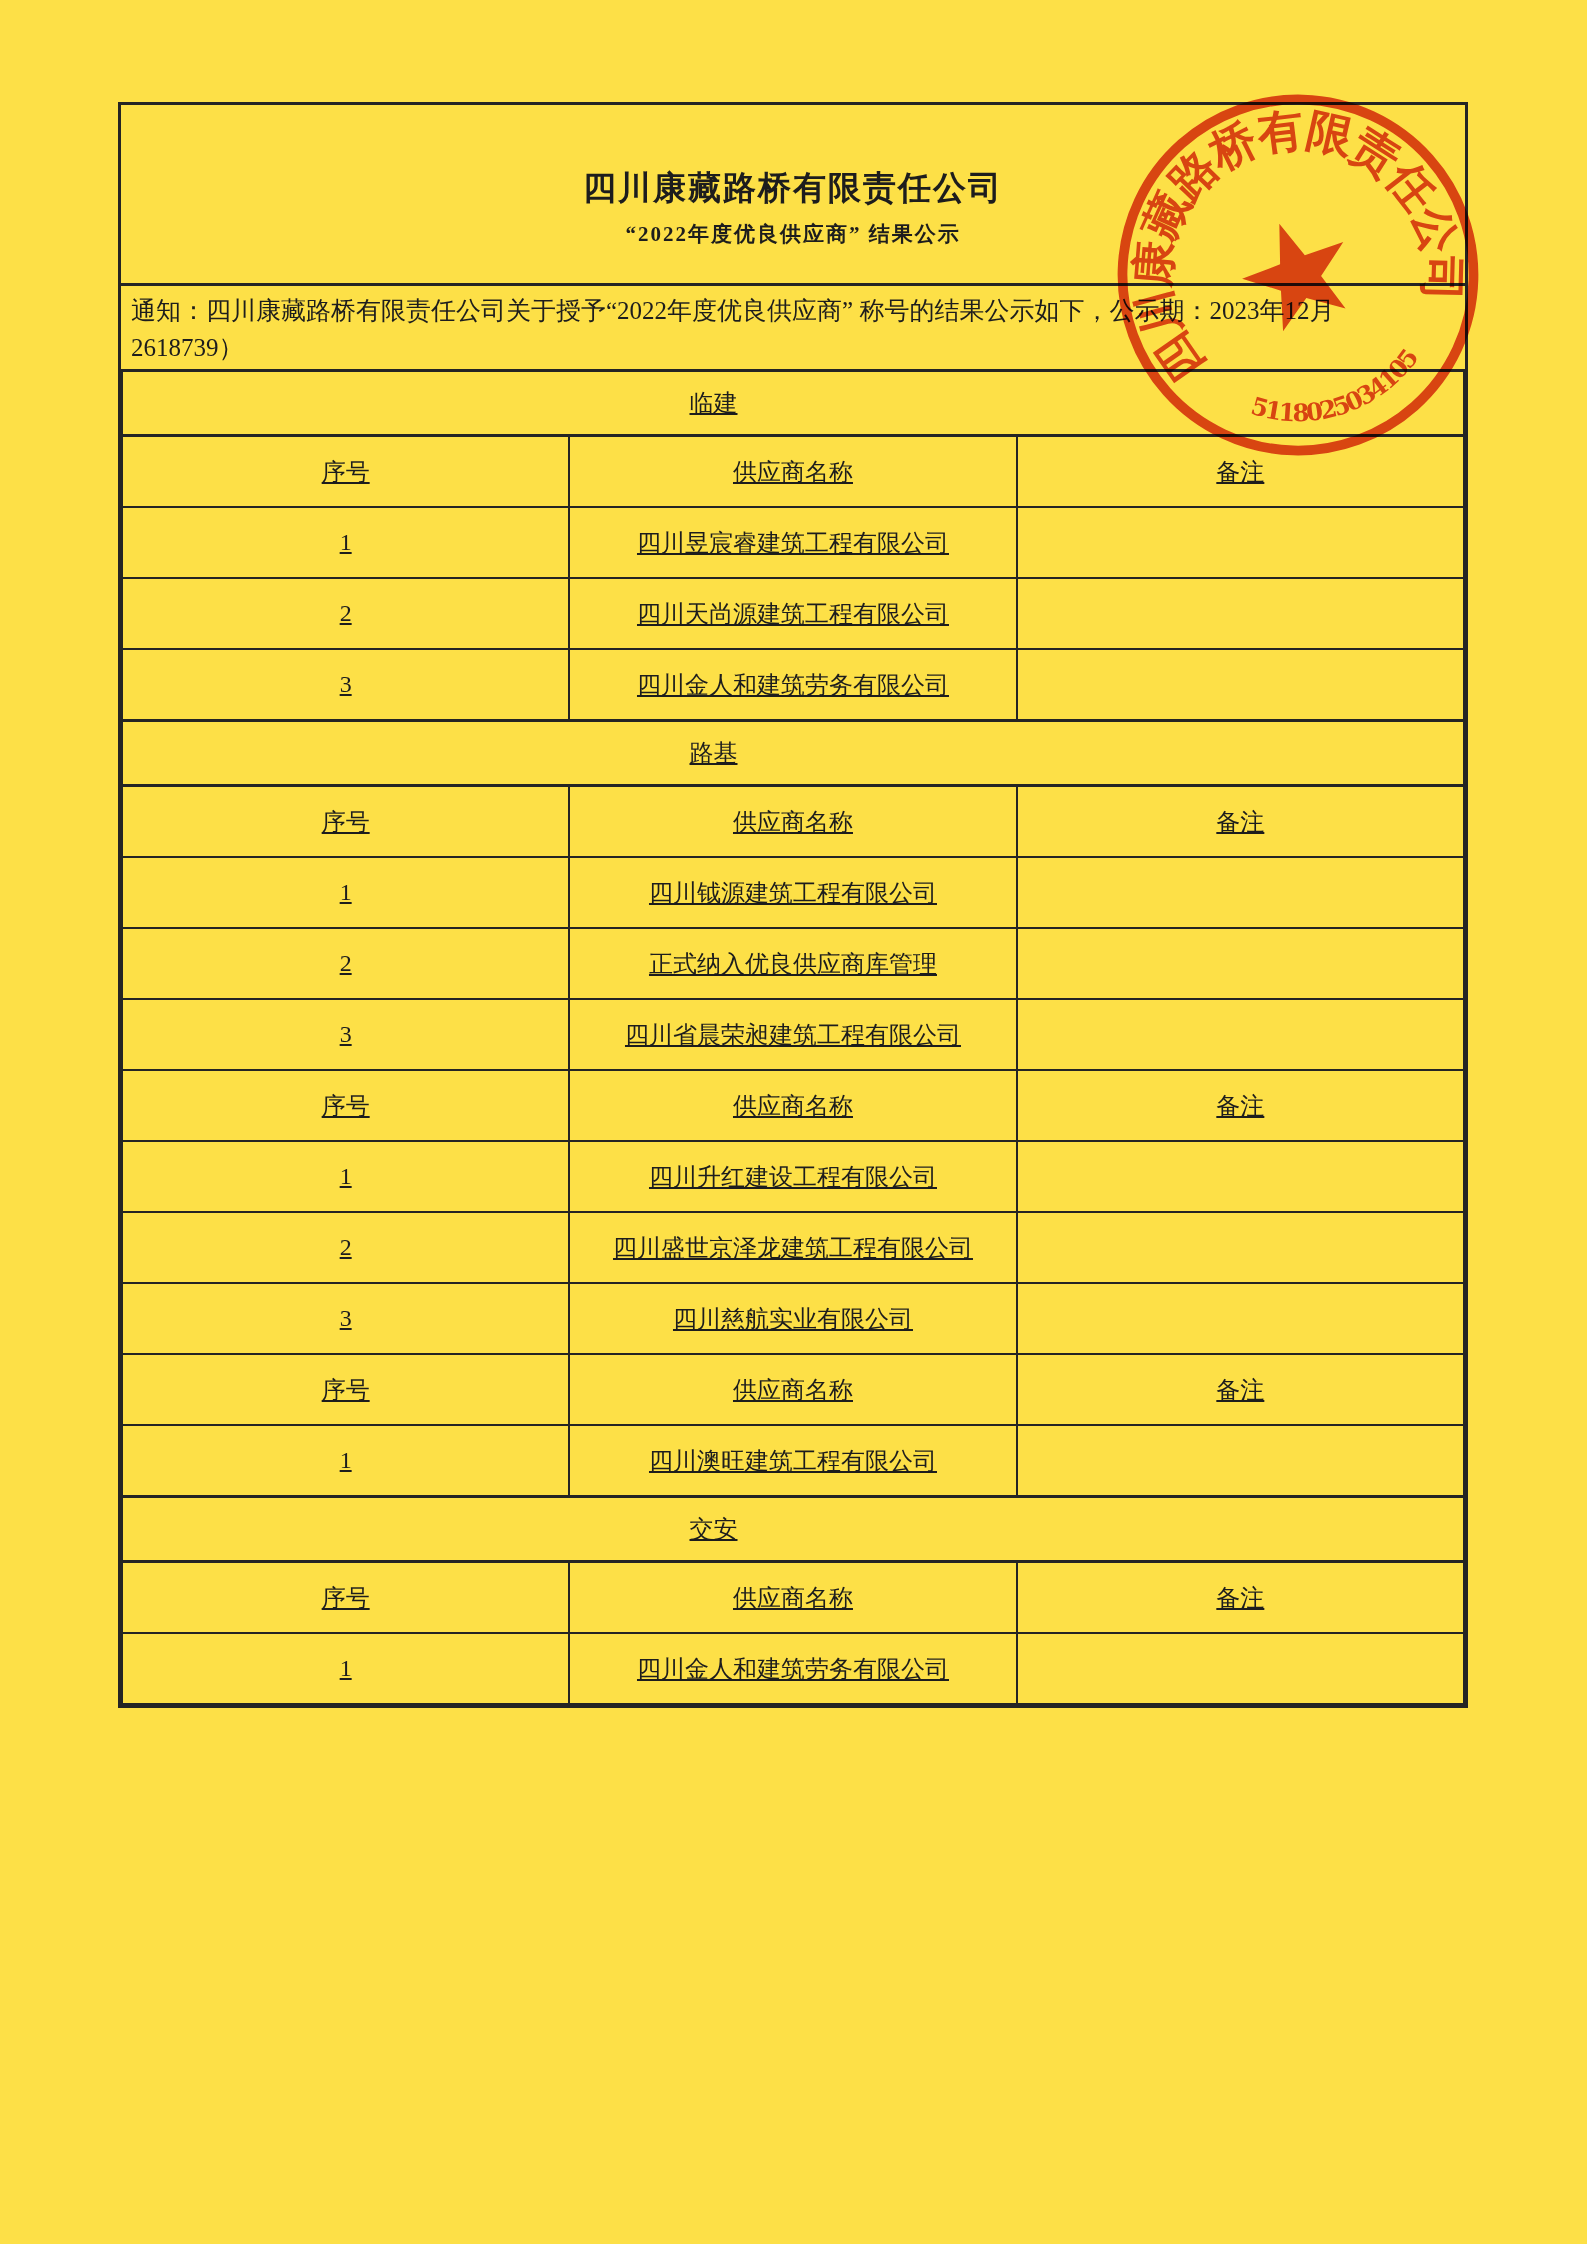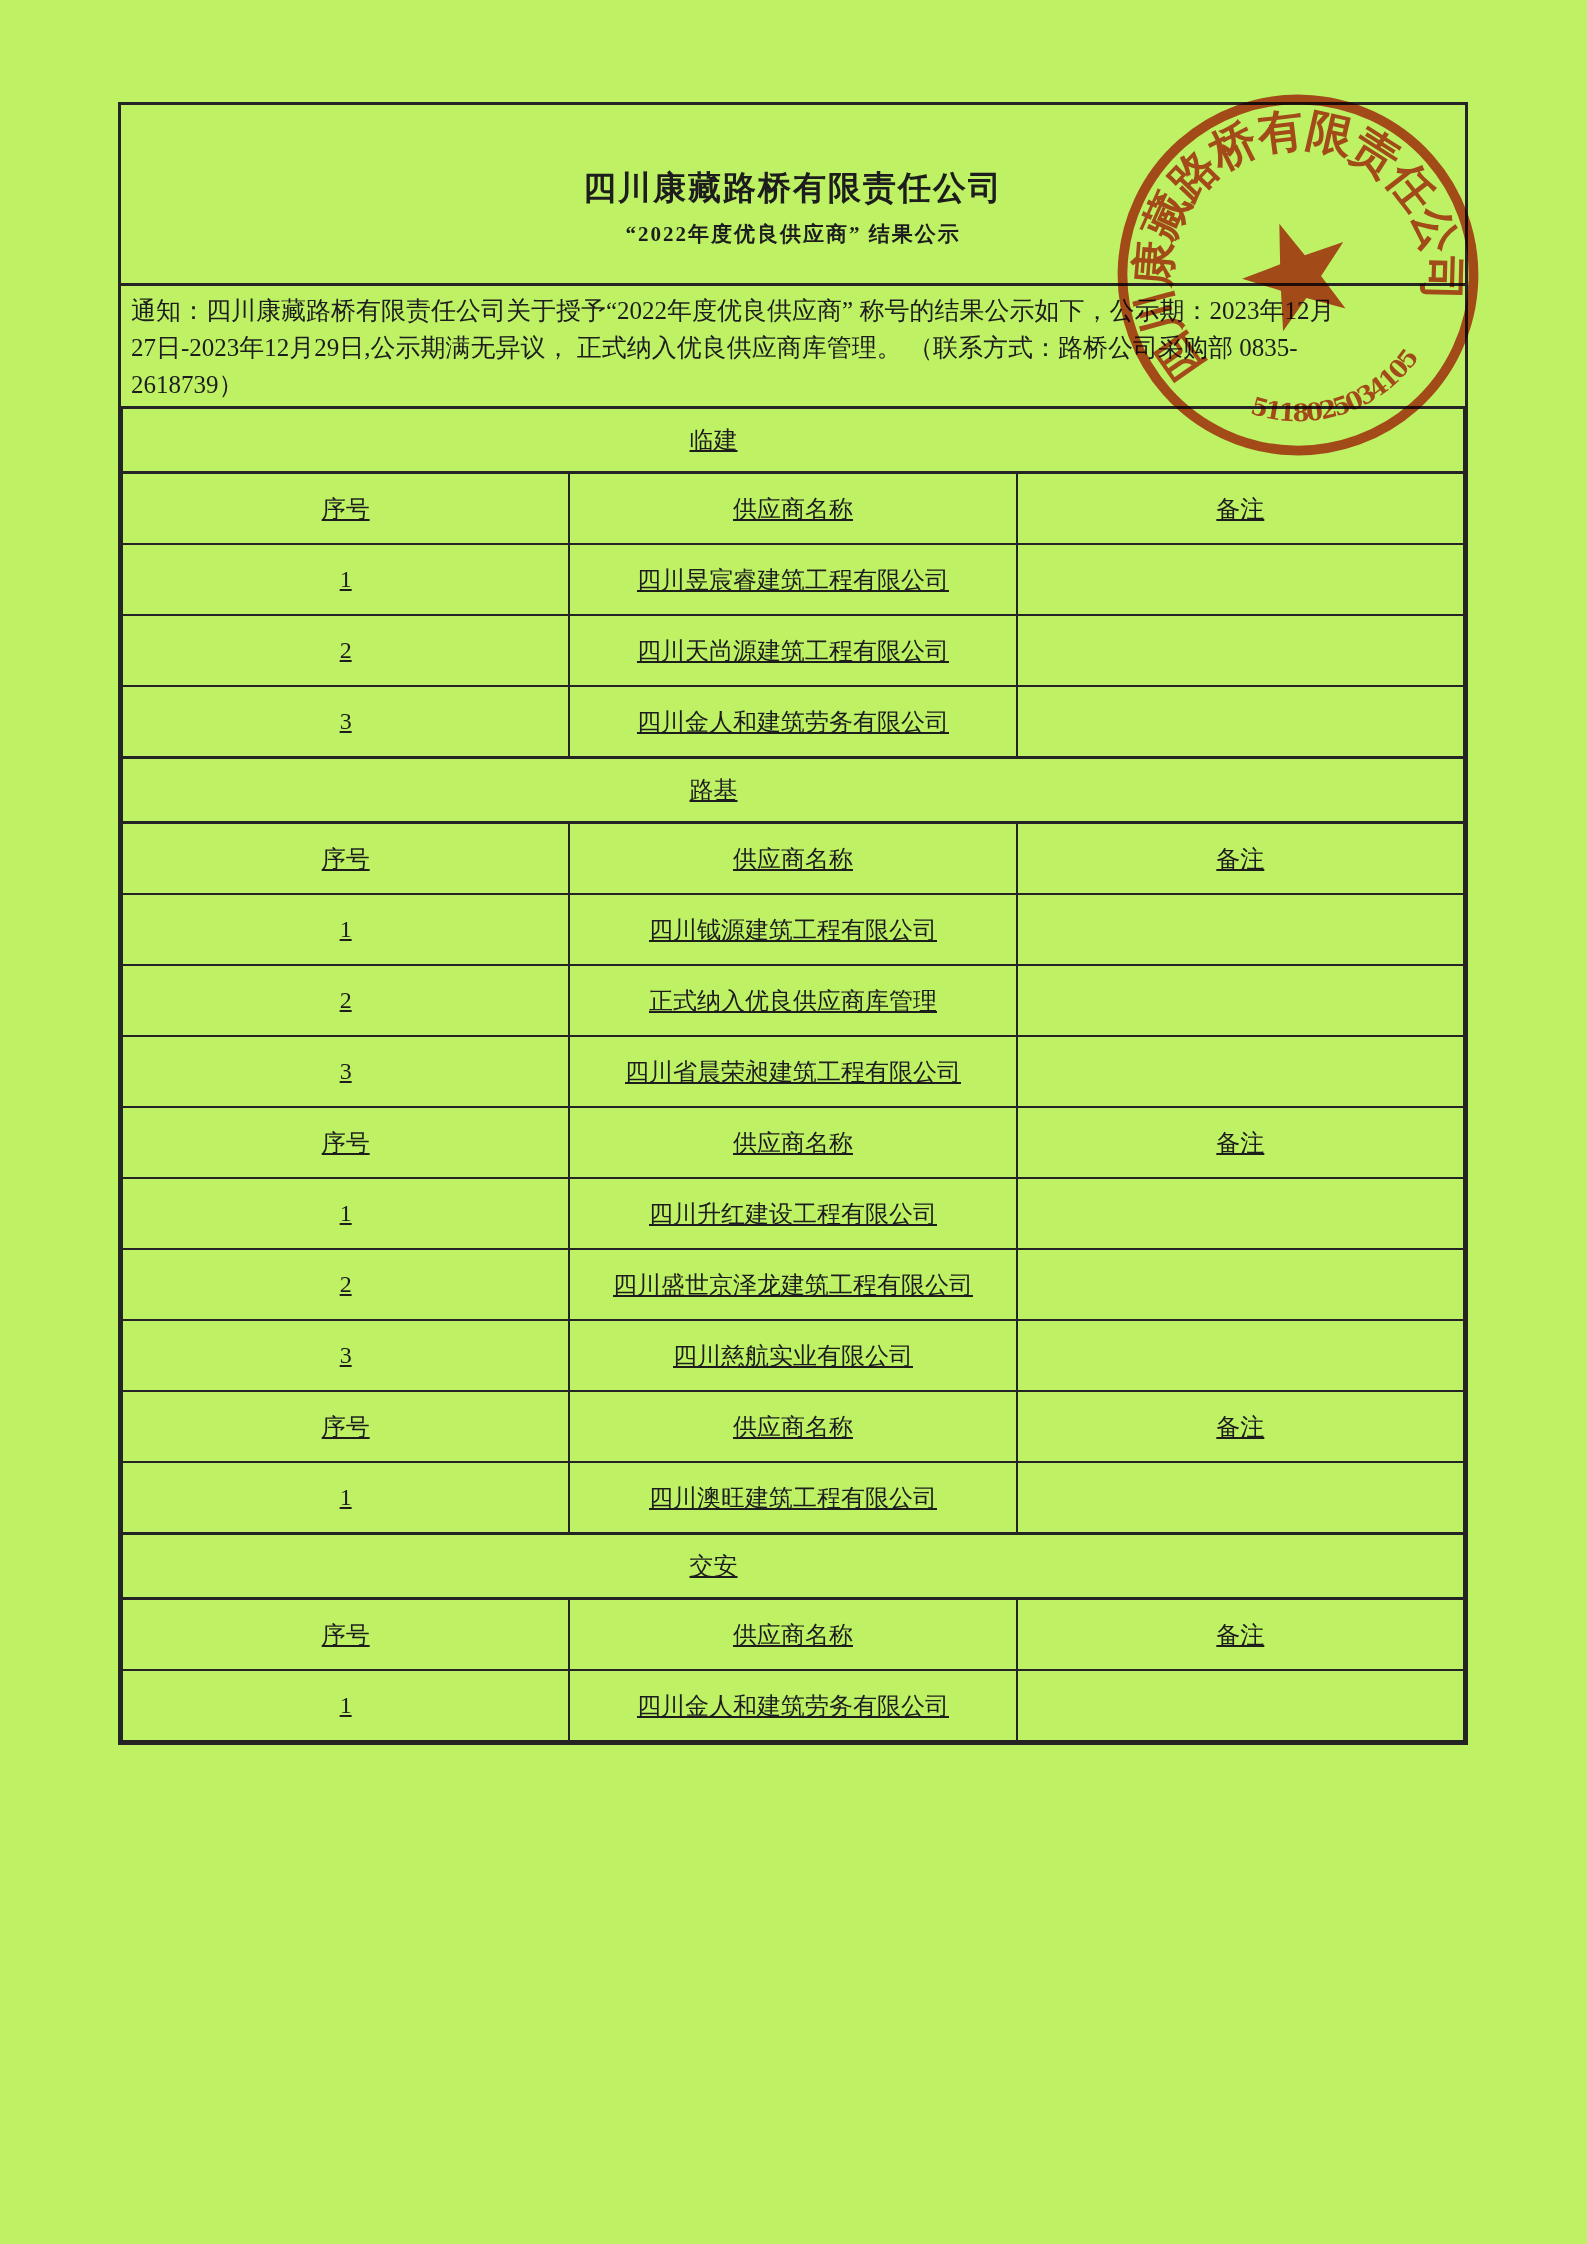--- a/index.html
+++ b/index.html
@@ -1,17 +1,17 @@
 <!DOCTYPE html>
 <html><head>
 <meta charset="utf-8">
 <style>
   html,body { margin:0; padding:0; background:#e8e8e8; }
   .page {
-    position:relative; width:1587px; height:2244px; background:#bef264;
+    position:relative; width:1587px; height:2244px; background:#fde047;
     font-family:"Liberation Serif","DejaVu Serif",serif; color:#1d1d1d;
     overflow:hidden; margin:0 auto;
   }
   .frame {
     position:absolute; left:118px; top:102px; width:1350px;
     border:3px solid #242424; box-sizing:border-box;
   }
   .title-block { padding:60px 0 26px; text-align:center; border-bottom:3px solid #242424; }
   .doc-title   { font-size:33px; font-weight:700; letter-spacing:2px; line-height:46px; }
   .doc-subtitle{ font-size:21px; font-weight:700; letter-spacing:2px; line-height:46px; }
@@ -44,21 +44,20 @@
 <body>
 
 <div class="page">
   <div class="frame">
     <div class="title-block">
       <div class="doc-title">四川康藏路桥有限责任公司</div>
       <div class="doc-subtitle">“2022年度优良供应商” 结果公示</div>
     </div>
     <div class="notice">
       <div>通知：四川康藏路桥有限责任公司关于授予“2022年度优良供应商” 称号的结果公示如下，公示期：2023年12月</div>
-      <div>27日-2023年12月29日,公示期满无异议， 正式纳入优良供应商库管理。 （联系方式：路桥公司采购部 0835-</div>
       <div>2618739）</div>
     </div>
     <table class="supplier-table">
         <tbody>
           <tr class="section-row">
             <td colspan="3">
               <div class="section-label">临建</div>
             </td>
           </tr>
           <tr class="header-row">

